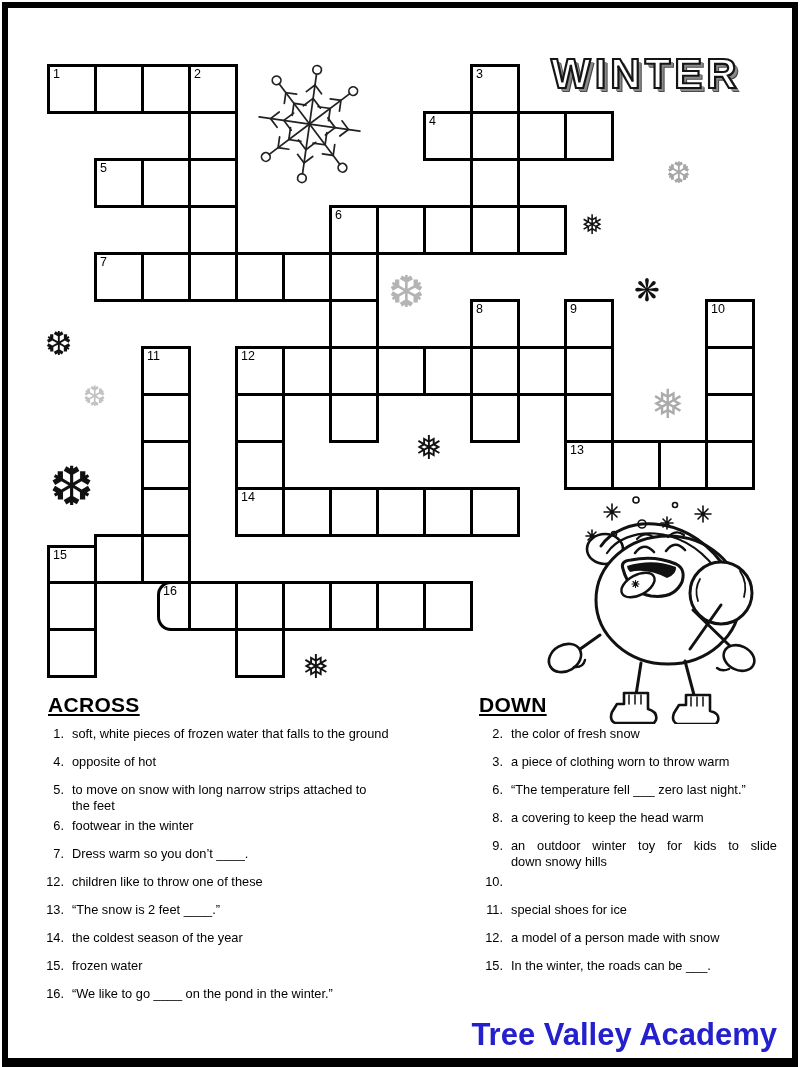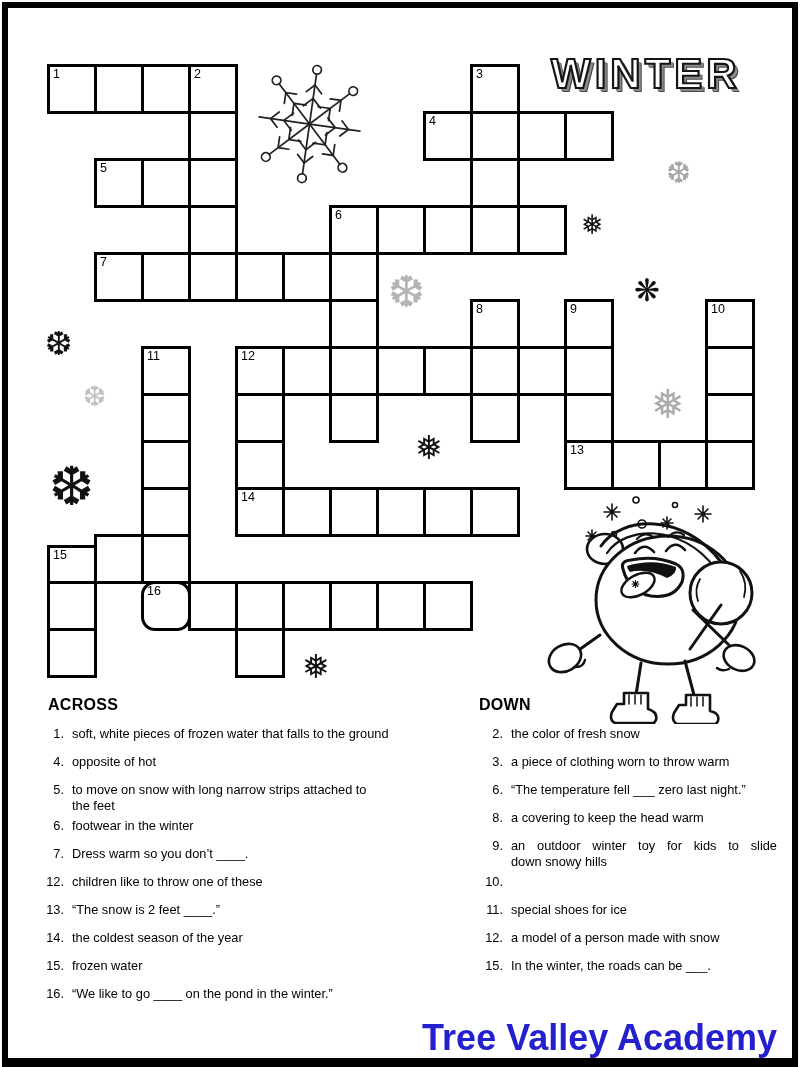--- a/index.html
+++ b/index.html
@@ -15,32 +15,32 @@
   #grid{position:absolute;left:47px;top:64px}
   .cell{position:absolute;width:50px;height:50px;box-sizing:border-box;background:#fff;
         border:3px solid #000}
   .cnum{position:absolute;left:3px;top:1px;font-size:12.5px;line-height:13px;font-weight:400}
   
   .flake{position:absolute;line-height:1;font-family:"DejaVu Sans",sans-serif}
   
   .clues{position:absolute;font-size:12.8px;line-height:16px}
   #across{left:40px;top:697px;width:420px}
   #down{left:477px;top:697px;width:300px}
-  .clues h3{font-size:16px;line-height:16px;margin:0 0 13px 8px;letter-spacing:.3px;
-            text-decoration-thickness:2px;text-underline-offset:2px}
+  .clues h3{font-size:21px;line-height:16px;margin:0 0 13px 8px;letter-spacing:.3px;
+            text-decoration:underline;text-decoration-thickness:2px;text-underline-offset:2px}
   #down h3{margin-left:2px}
   .clue{display:flex;align-items:flex-start;margin-bottom:12px}
   .clue.two{margin-bottom:4px}
   .cnumber{flex:0 0 24px;width:24px;text-align:right;margin-right:8px}
   #down .cnumber{flex:0 0 26px;width:26px}
   .ctext{flex:1}
   .cl-line{display:block;white-space:nowrap}
   .cl-line.just{white-space:normal;text-align:justify;text-align-last:justify}
   
-  #footer{position:absolute;right:23px;top:1017px;font-size:36px;font-weight:700;color:#2420cd}
+  #footer{position:absolute;right:23px;top:1017px;font-size:31px;font-weight:700;color:#2420cd}
   svg{position:absolute}
 </style>
 </head>
 <body>
 
 <div class="sheet"></div>
 
 <h1 id="title">WINTER</h1>
 
 <svg id="bigflake" style="left:250px;top:58px" width="120" height="134" viewBox="-5 -2 125 138">
@@ -170,21 +170,21 @@
     <div class="cell" style="left: 282px; top: 423px;"></div>
     <div class="cell" style="left: 329px; top: 423px;"></div>
     <div class="cell" style="left: 376px; top: 423px;"></div>
     <div class="cell" style="left: 423px; top: 423px;"></div>
     <div class="cell" style="left: 0px; top: 470px; margin-top: 11px;">
       <span class="cnum">15</span>
     </div>
     <div class="cell" style="left: 47px; top: 470px;"></div>
     <div class="cell" style="left: 94px; top: 470px;"></div>
     <div class="cell" style="left: 0px; top: 517px;"></div>
-    <div class="cell" style="left: 94px; top: 517px; border-radius: 14px;">
+    <div class="cell" style="left: 110px; top: 517px; border-radius: 14px;">
       <span class="cnum">16</span>
     </div>
     <div class="cell" style="left: 141px; top: 517px;"></div>
     <div class="cell" style="left: 188px; top: 517px;"></div>
     <div class="cell" style="left: 235px; top: 517px;"></div>
     <div class="cell" style="left: 282px; top: 517px;"></div>
     <div class="cell" style="left: 329px; top: 517px;"></div>
     <div class="cell" style="left: 376px; top: 517px;"></div>
     <div class="cell" style="left: 0px; top: 564px;"></div>
     <div class="cell" style="left: 188px; top: 564px;"></div>

